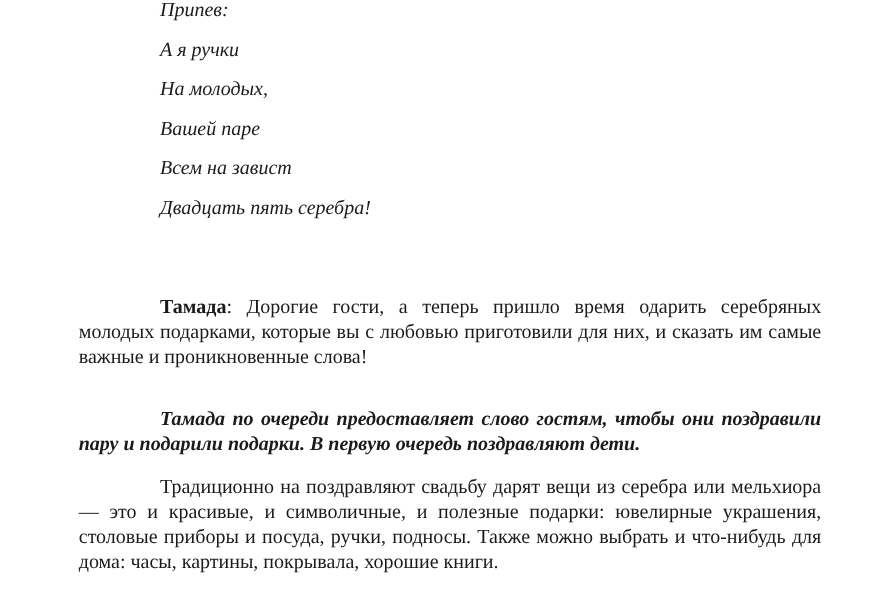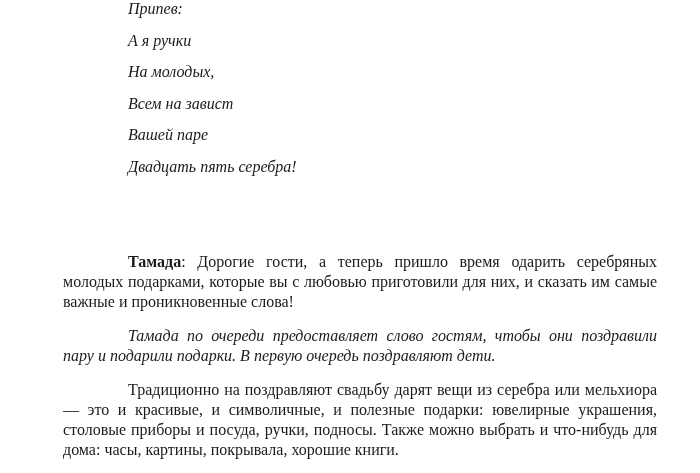--- a/index.html
+++ b/index.html
@@ -2,32 +2,32 @@
 <html><head>
 <meta charset="utf-8">
 <style>
   html, body { margin: 0; padding: 0; background: #ffffff; }
   body { width: 700px; height: 473px; overflow: hidden; position: relative;
          font-family: "Liberation Serif", "DejaVu Serif", serif; color: #1a1a1a; font-size: 16px; }
   .verse { position: absolute; left: 128px; top: 0; margin: 0; padding: 0; list-style: none; }
   .verse li { height: 31.6px; line-height: 18px; margin: 0; white-space: nowrap; font-style: italic; }
   .para { position: absolute; left: 63px; width: 594px; margin: 0; text-align: justify;
           text-indent: 65px; line-height: 20px; }
-  .para.italic { font-style: italic; }
+  .para.italic { font-style: italic; font-weight: bold; }
   .speaker { font-weight: bold; }
 </style>
 </head>
 <body>
 
 <ul class="verse">
   <li>Припев:</li>
   <li>А я ручки</li>
   <li>На молодых,</li>
+  <li>Вашей паре</li>
   <li>Всем на завист</li>
-  <li>Вашей паре</li>
   <li>Двадцать пять серебра!</li>
 </ul>
 
-<p class="para" style="top:252px;"><span class="speaker">Тамада</span><span>: Дорогие гости, а теперь пришло время одарить серебряных молодых подарками, которые вы с любовью приготовили для них, и сказать им самые важные и проникновенные слова!</span></p>
+<p class="para" style="top:236px;"><span class="speaker">Тамада</span><span>: Дорогие гости, а теперь пришло время одарить серебряных молодых подарками, которые вы с любовью приготовили для них, и сказать им самые важные и проникновенные слова!</span></p>
 
 <p class="para italic" style="top:326px;">Тамада по очереди предоставляет слово гостям, чтобы они поздравили пару и подарили подарки. В первую очередь поздравляют дети.</p>
 
 <p class="para" style="top:380px;">Традиционно на поздравляют свадьбу дарят вещи из серебра или мельхиора — это и красивые, и символичные, и полезные подарки: ювелирные украшения, столовые приборы и посуда, ручки, подносы. Также можно выбрать и что-нибудь для дома: часы, картины, покрывала, хорошие книги.</p>
 
 </body></html>

